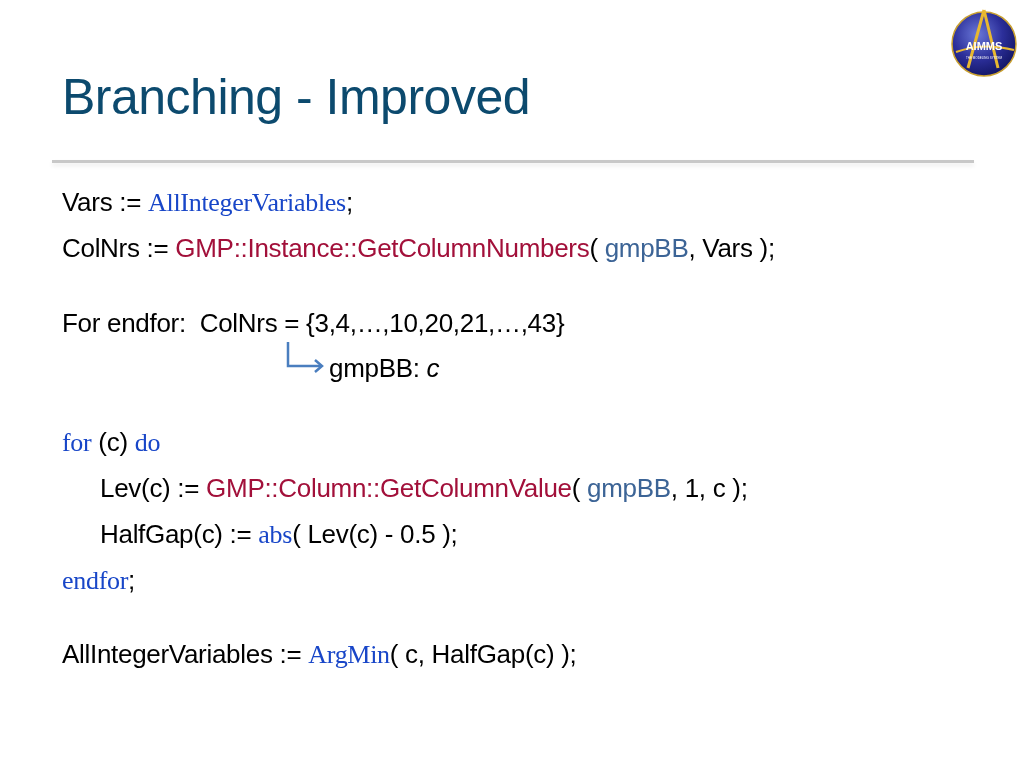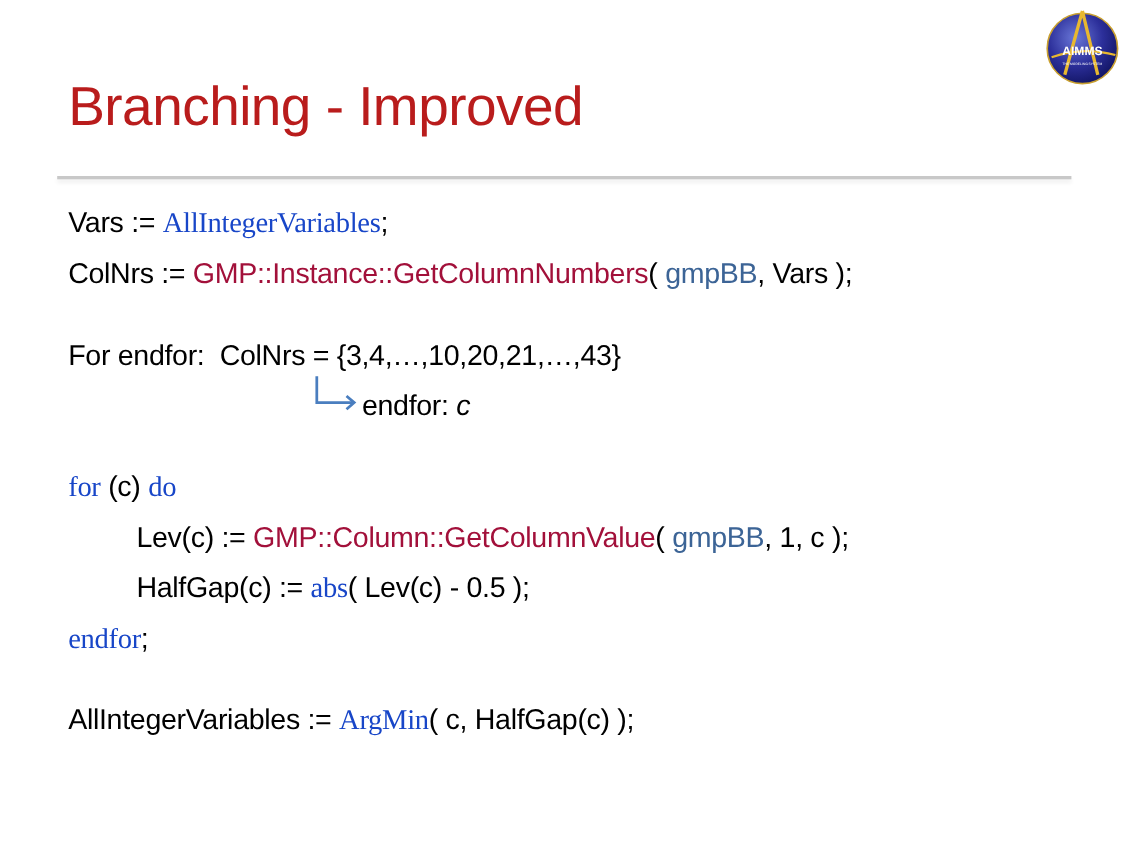--- a/index.html
+++ b/index.html
@@ -4,40 +4,40 @@
   <style>
     html, body { margin: 0; padding: 0; }
     body {
       width: 1024px; height: 768px; overflow: hidden;
       background: #ffffff; position: relative;
       font-family: "Liberation Sans", "DejaVu Sans", sans-serif;
       color: #000000;
     }
     .title {
       position: absolute; left: 62px; top: 62px;
-      font-size: 50px; line-height: 70px; color: #b91c1c;
+      font-size: 50px; line-height: 70px; color: #0c4a6e;
       letter-spacing: -0.5px;
     }
     .rule {
       position: absolute; left: 52px; top: 160px; width: 922px; height: 3px;
       background: #c8c8c8;
       box-shadow: 0 3px 4px rgba(0,0,0,0.08);
     }
     .logo {
       position: absolute; left: 948px; top: 6px; width: 72px; height: 72px;
     }
     .line {
       position: absolute; left: 62px; font-size: 26px; line-height: 36px;
       white-space: pre; letter-spacing: -0.3px;
     }
     .kw { color: #1846c8; font-family: Liberation Serif, serif; }
     .fn { color: #a2103a; }
     .arg { color: #3c6496; }
     .it { font-style: italic; }
-    .indent { left: 100px; margin-left: 24px; }
+    .indent { left: 100px; }
     .arrow {
       position: absolute; left: 285px; top: 340px; width: 46px; height: 36px;
     }
   </style>
 </head>
 <body>
 
 <div class="title">Branching - Improved</div>
 
 <div class="logo">
@@ -64,21 +64,21 @@
 <div class="line" style="top:230px"><span>ColNrs := </span><span class="fn">GMP::Instance::GetColumnNumbers</span><span>( </span><span class="arg">gmpBB</span><span>, Vars );</span></div>
 
 <div class="line" style="top:305px">For endfor:  ColNrs = {3,4,…,10,20,21,…,43}</div>
 
 <div class="arrow">
   <svg width="46" height="36" viewBox="0 0 46 36">
     <path d="M3 2 L3 26 L36 26" stroke="#4a7ebf" stroke-width="2.5" fill="none"></path>
     <path d="M30 20 L37 26 L30 32" stroke="#4a7ebf" stroke-width="2.5" fill="none"></path>
   </svg>
 </div>
-<div class="line" style="top:350px; left:329px"><span>endfor: </span><span class="it">c</span></div>
+<div class="line" style="top:350px; left:329px"><span>gmpBB: </span><span class="it">c</span></div>
 
 <div class="line" style="top:424px"><span class="kw">for</span><span> (c) </span><span class="kw">do</span></div>
 
 <div class="line indent" style="top:470px"><span>Lev(c) := </span><span class="fn">GMP::Column::GetColumnValue</span><span>( </span><span class="arg">gmpBB</span><span>, 1, c );</span></div>
 
 <div class="line indent" style="top:516px"><span>HalfGap(c) := </span><span class="kw">abs</span><span>( Lev(c) - 0.5 );</span></div>
 
 <div class="line" style="top:562px"><span class="kw">endfor</span><span>;</span></div>
 
 <div class="line" style="top:636px"><span>AllIntegerVariables := </span><span class="kw">ArgMin</span><span>( c, HalfGap(c) );</span></div>

